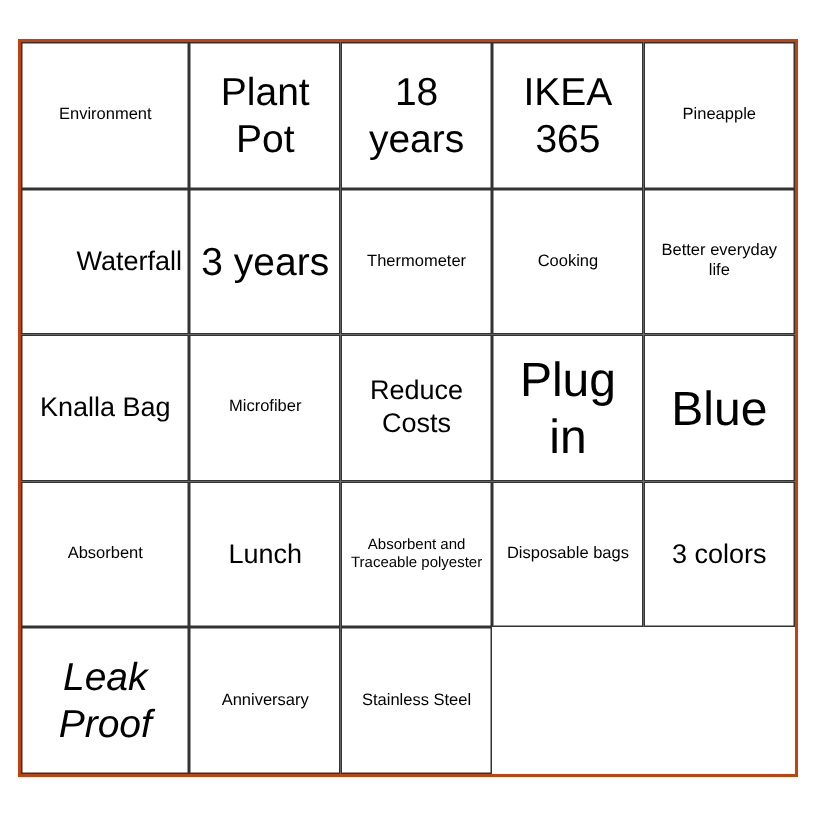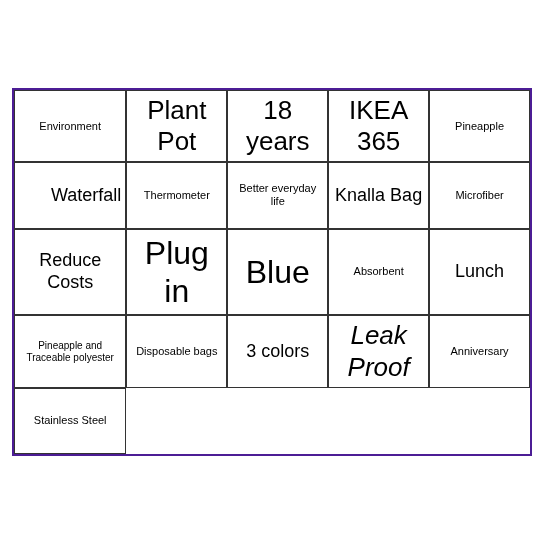--- a/index.html
+++ b/index.html
@@ -13,22 +13,22 @@
       height: 544px;
       background: white;
       font-family: Arial, sans-serif;
       display: flex;
       align-items: center;
       justify-content: center;
     }
 
     .bingo-board {
       width: 520px;
-      height: 368px;
-      border: 2px solid #4c1d95;
+      height: 492px;
+      border: 2px solid #c2410c;
       display: grid;
       grid-template-columns: repeat(5, 1fr);
       grid-template-rows: repeat(5, 1fr);
     }
 
     .cell {
       border: 1.5px solid #333;
       display: flex;
       align-items: center;
       justify-content: center;
@@ -53,21 +53,27 @@
     <div class="cell">
       <span style="font-size: 26px; font-weight: normal;">IKEA 365</span>
     </div>
     <div class="cell">
       <span style="font-size: 11px;">Pineapple</span>
     </div>
     <div class="cell">
       <span style="font-size: 18px; font-weight: normal; margin-left: 32px;">Waterfall</span>
     </div>
     <div class="cell">
+      <span style="font-size: 26px; font-weight: normal;">3 years</span>
+    </div>
+    <div class="cell">
       <span style="font-size: 11px;">Thermometer</span>
+    </div>
+    <div class="cell">
+      <span style="font-size: 11px;">Cooking</span>
     </div>
     <div class="cell">
       <span style="font-size: 11px;">Better everyday life</span>
     </div>
     <div class="cell">
       <span style="font-size: 18px; font-weight: normal;">Knalla Bag</span>
     </div>
     <div class="cell">
       <span style="font-size: 11px;">Microfiber</span>
     </div>
@@ -80,21 +86,21 @@
     <div class="cell">
       <span style="font-size: 32px; font-weight: normal;">Blue</span>
     </div>
     <div class="cell">
       <span style="font-size: 11px;">Absorbent</span>
     </div>
     <div class="cell">
       <span style="font-size: 18px; font-weight: normal;">Lunch</span>
     </div>
     <div class="cell">
-      <span style="font-size: 10px;">Pineapple and Traceable polyester</span>
+      <span style="font-size: 10px;">Absorbent and Traceable polyester</span>
     </div>
     <div class="cell">
       <span style="font-size: 11px;">Disposable bags</span>
     </div>
     <div class="cell">
       <span style="font-size: 18px; font-weight: normal;">3 colors</span>
     </div>
     <div class="cell">
       <span style="font-size: 26px; font-weight: normal; font-style: italic;">Leak Proof</span>
     </div>

